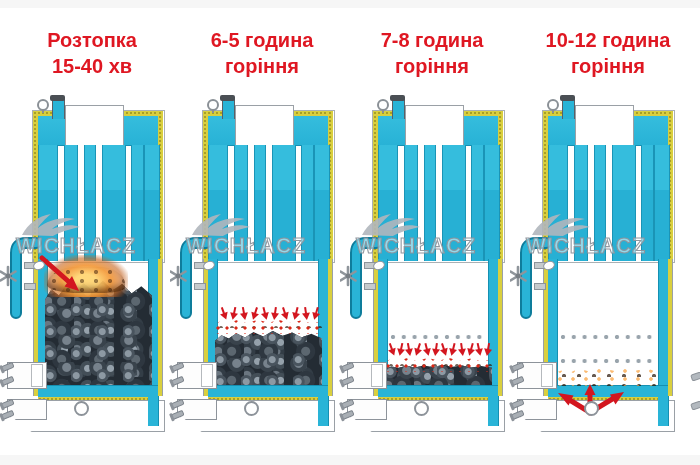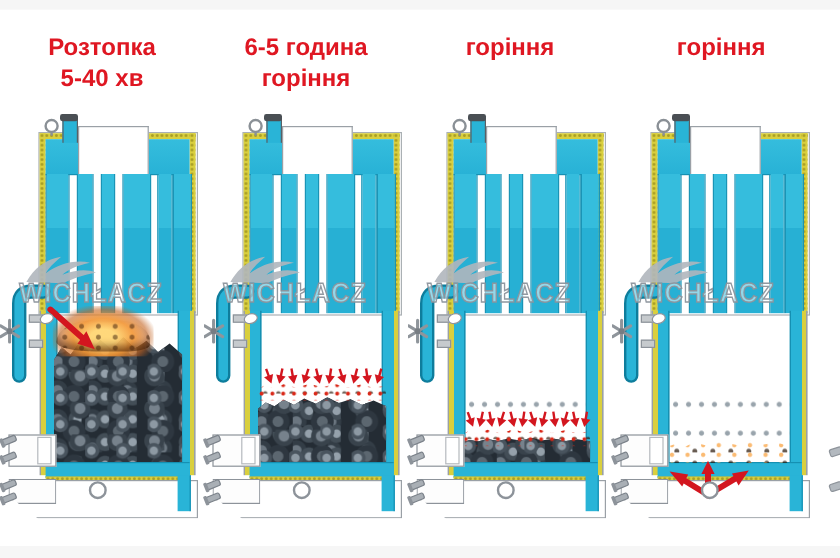--- a/index.html
+++ b/index.html
@@ -2,21 +2,21 @@
 <html><head>
 <meta charset="utf-8">
 <style>
   html,body{margin:0;padding:0;background:#fff;}
   .canvas{position:relative;width:700px;height:465px;background:#fff;overflow:hidden;
           font-family:"Liberation Sans",sans-serif;}
   .strip{position:absolute;left:0;width:700px;background:#f6f6f6;}
   .strip.top{top:0;height:8px;}
   .strip.bottom{top:455px;height:10px;}
 
-  .stage{position:absolute;top:0;width:170px;height:465px;}
+  .stage{position:absolute;top:0;width:170px;height:465px;padding-left:14px;}
   .stage.s1{left:0;} .stage.s2{left:170px;} .stage.s3{left:340px;} .stage.s4{left:510px;}
   .stage-header{position:absolute;top:27px;left:0;width:100%;text-align:center;
     color:#df1722;font-weight:bold;font-size:20px;line-height:26px;white-space:nowrap;}
   .stage.s4 .stage-header{left:6px;}
 
   .boiler{position:absolute;left:0;top:95px;width:170px;height:370px;}
   .boiler *{position:absolute;}
 
   
   .jacket-outline{left:32px;top:15px;width:131px;height:151px;border:1px solid #aab0b4;}
@@ -109,21 +109,21 @@
 </head>
 <body>
 
 <div class="canvas">
   <div class="strip top"></div>
   <div class="strip bottom"></div>
 
   <div class="stage s1">
     <div class="stage-header">
       <div>Розтопка</div>
-      <div>5-40 хв</div>
+      <div>15-40 хв</div>
     </div>
     <div class="boiler">
   <div class="jacket-outline"></div>
   <div class="frame-top yellow"></div>
   <div class="frame-left yellow"></div>
   <div class="frame-right yellow"></div>
   <div class="top-band"></div>
   <div class="notch"></div>
   <div class="chimney"></div>
   <div class="chimney-cap"></div>
@@ -258,20 +258,21 @@
           <div class="mini-arrow" style="left: 111.333px; top: 212px; transform: rotate(-18deg);"></div>
           <div class="mini-arrow" style="left: 121.556px; top: 212px; transform: rotate(14deg);"></div>
           <div class="mini-arrow" style="left: 131.778px; top: 212px; transform: rotate(-8deg);"></div>
           <div class="mini-arrow" style="left: 142px; top: 212px; transform: rotate(16deg);"></div>
         </div>
 </div>
   </div>
 
   <div class="stage s3">
     <div class="stage-header">
+      <div>7-8 година</div>
       <div>горіння</div>
     </div>
     <div class="boiler">
   <div class="jacket-outline"></div>
   <div class="frame-top yellow"></div>
   <div class="frame-left yellow"></div>
   <div class="frame-right yellow"></div>
   <div class="top-band"></div>
   <div class="notch"></div>
   <div class="chimney"></div>
@@ -337,20 +338,21 @@
           <div class="mini-arrow" style="left: 117.818px; top: 248px; transform: rotate(-8deg);"></div>
           <div class="mini-arrow" style="left: 126.545px; top: 248px; transform: rotate(16deg);"></div>
           <div class="mini-arrow" style="left: 135.273px; top: 248px; transform: rotate(-12deg);"></div>
           <div class="mini-arrow" style="left: 144px; top: 248px; transform: rotate(10deg);"></div>
         </div>
 </div>
   </div>
 
   <div class="stage s4">
     <div class="stage-header">
+      <div>10-12 година</div>
       <div>горіння</div>
     </div>
     <div class="boiler">
   <div class="jacket-outline"></div>
   <div class="frame-top yellow"></div>
   <div class="frame-left yellow"></div>
   <div class="frame-right yellow"></div>
   <div class="top-band"></div>
   <div class="notch"></div>
   <div class="chimney"></div>

